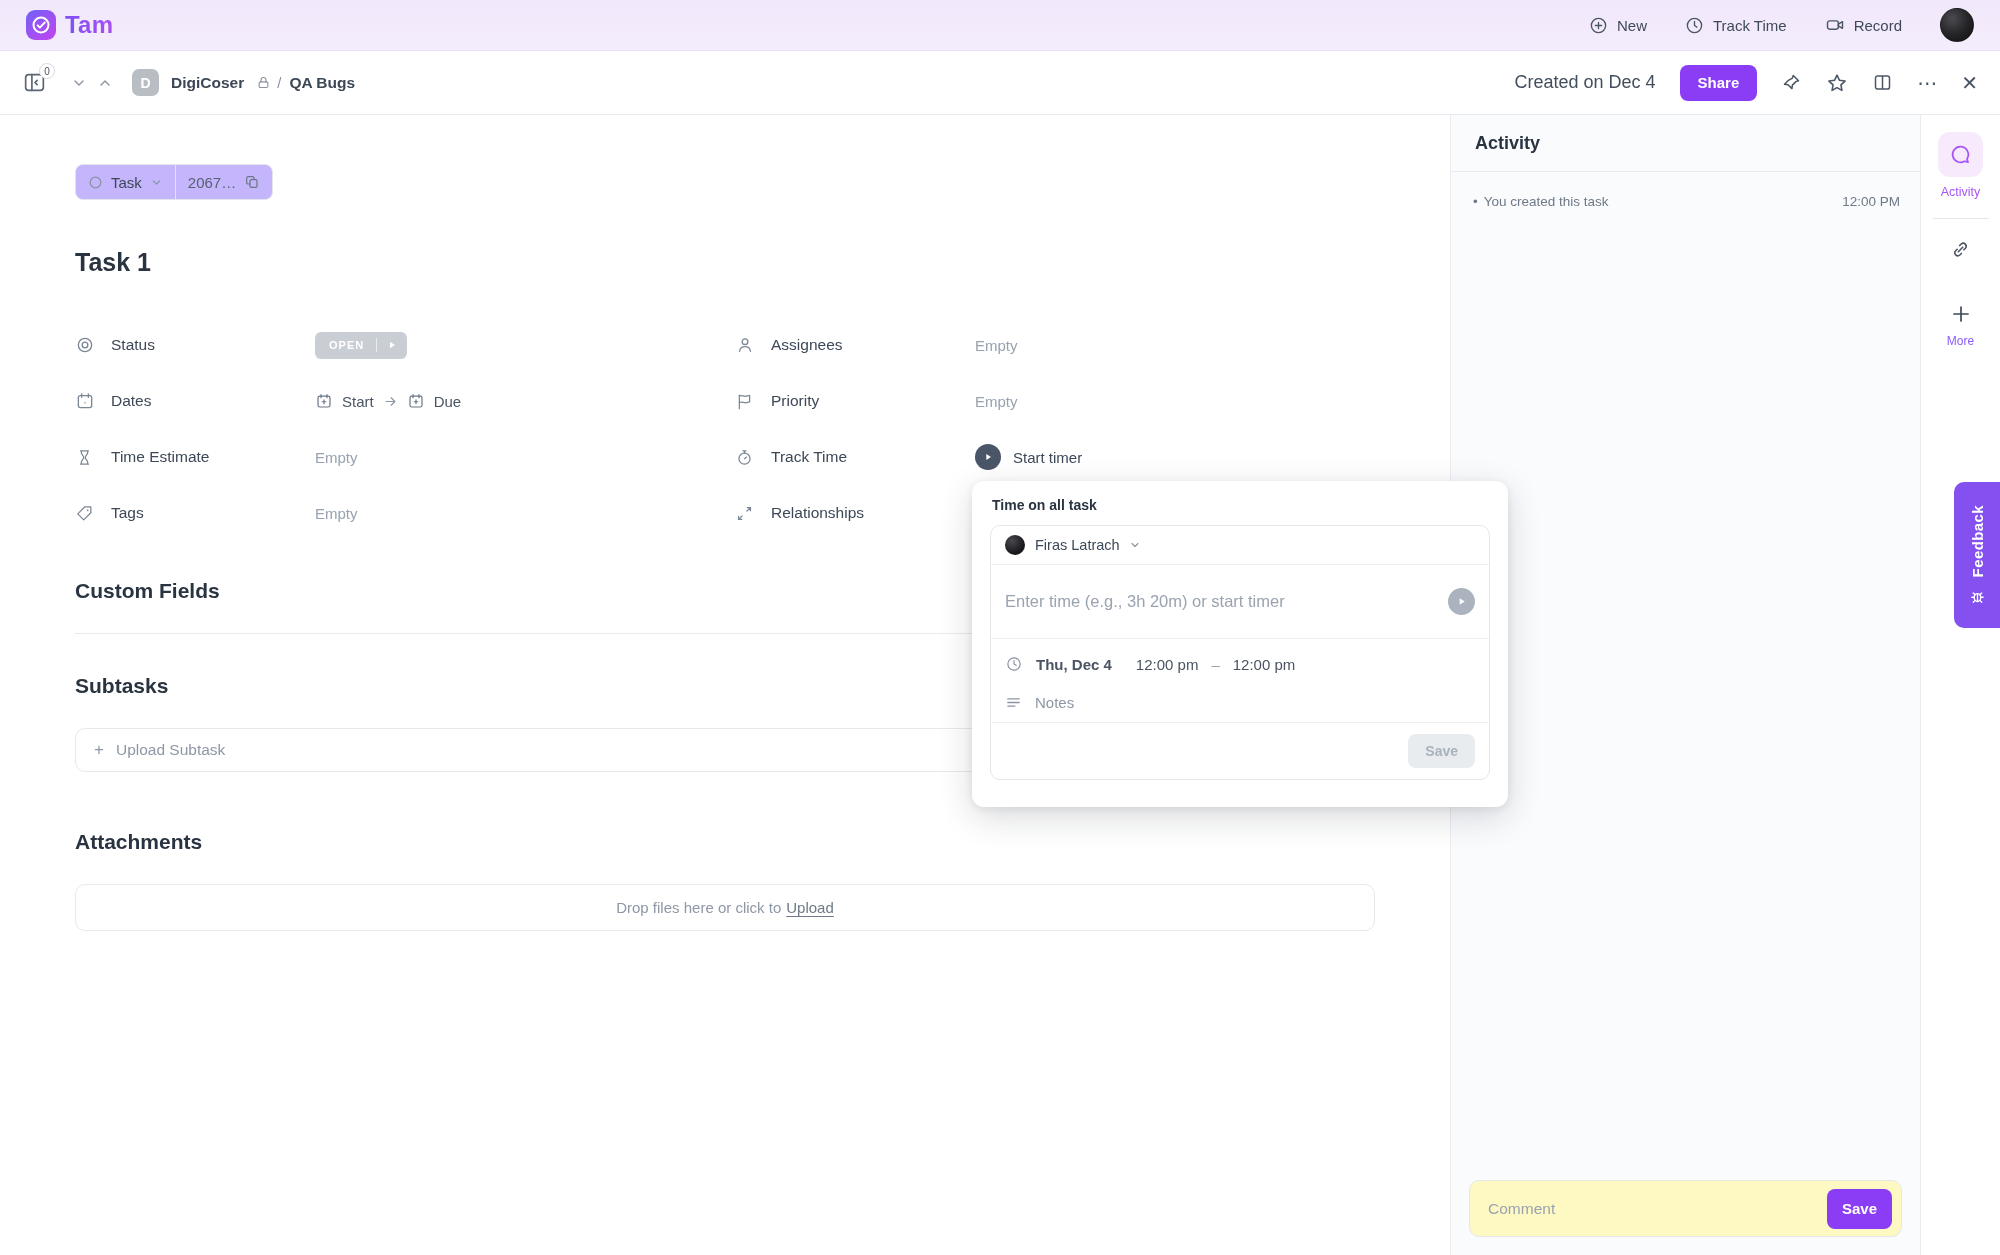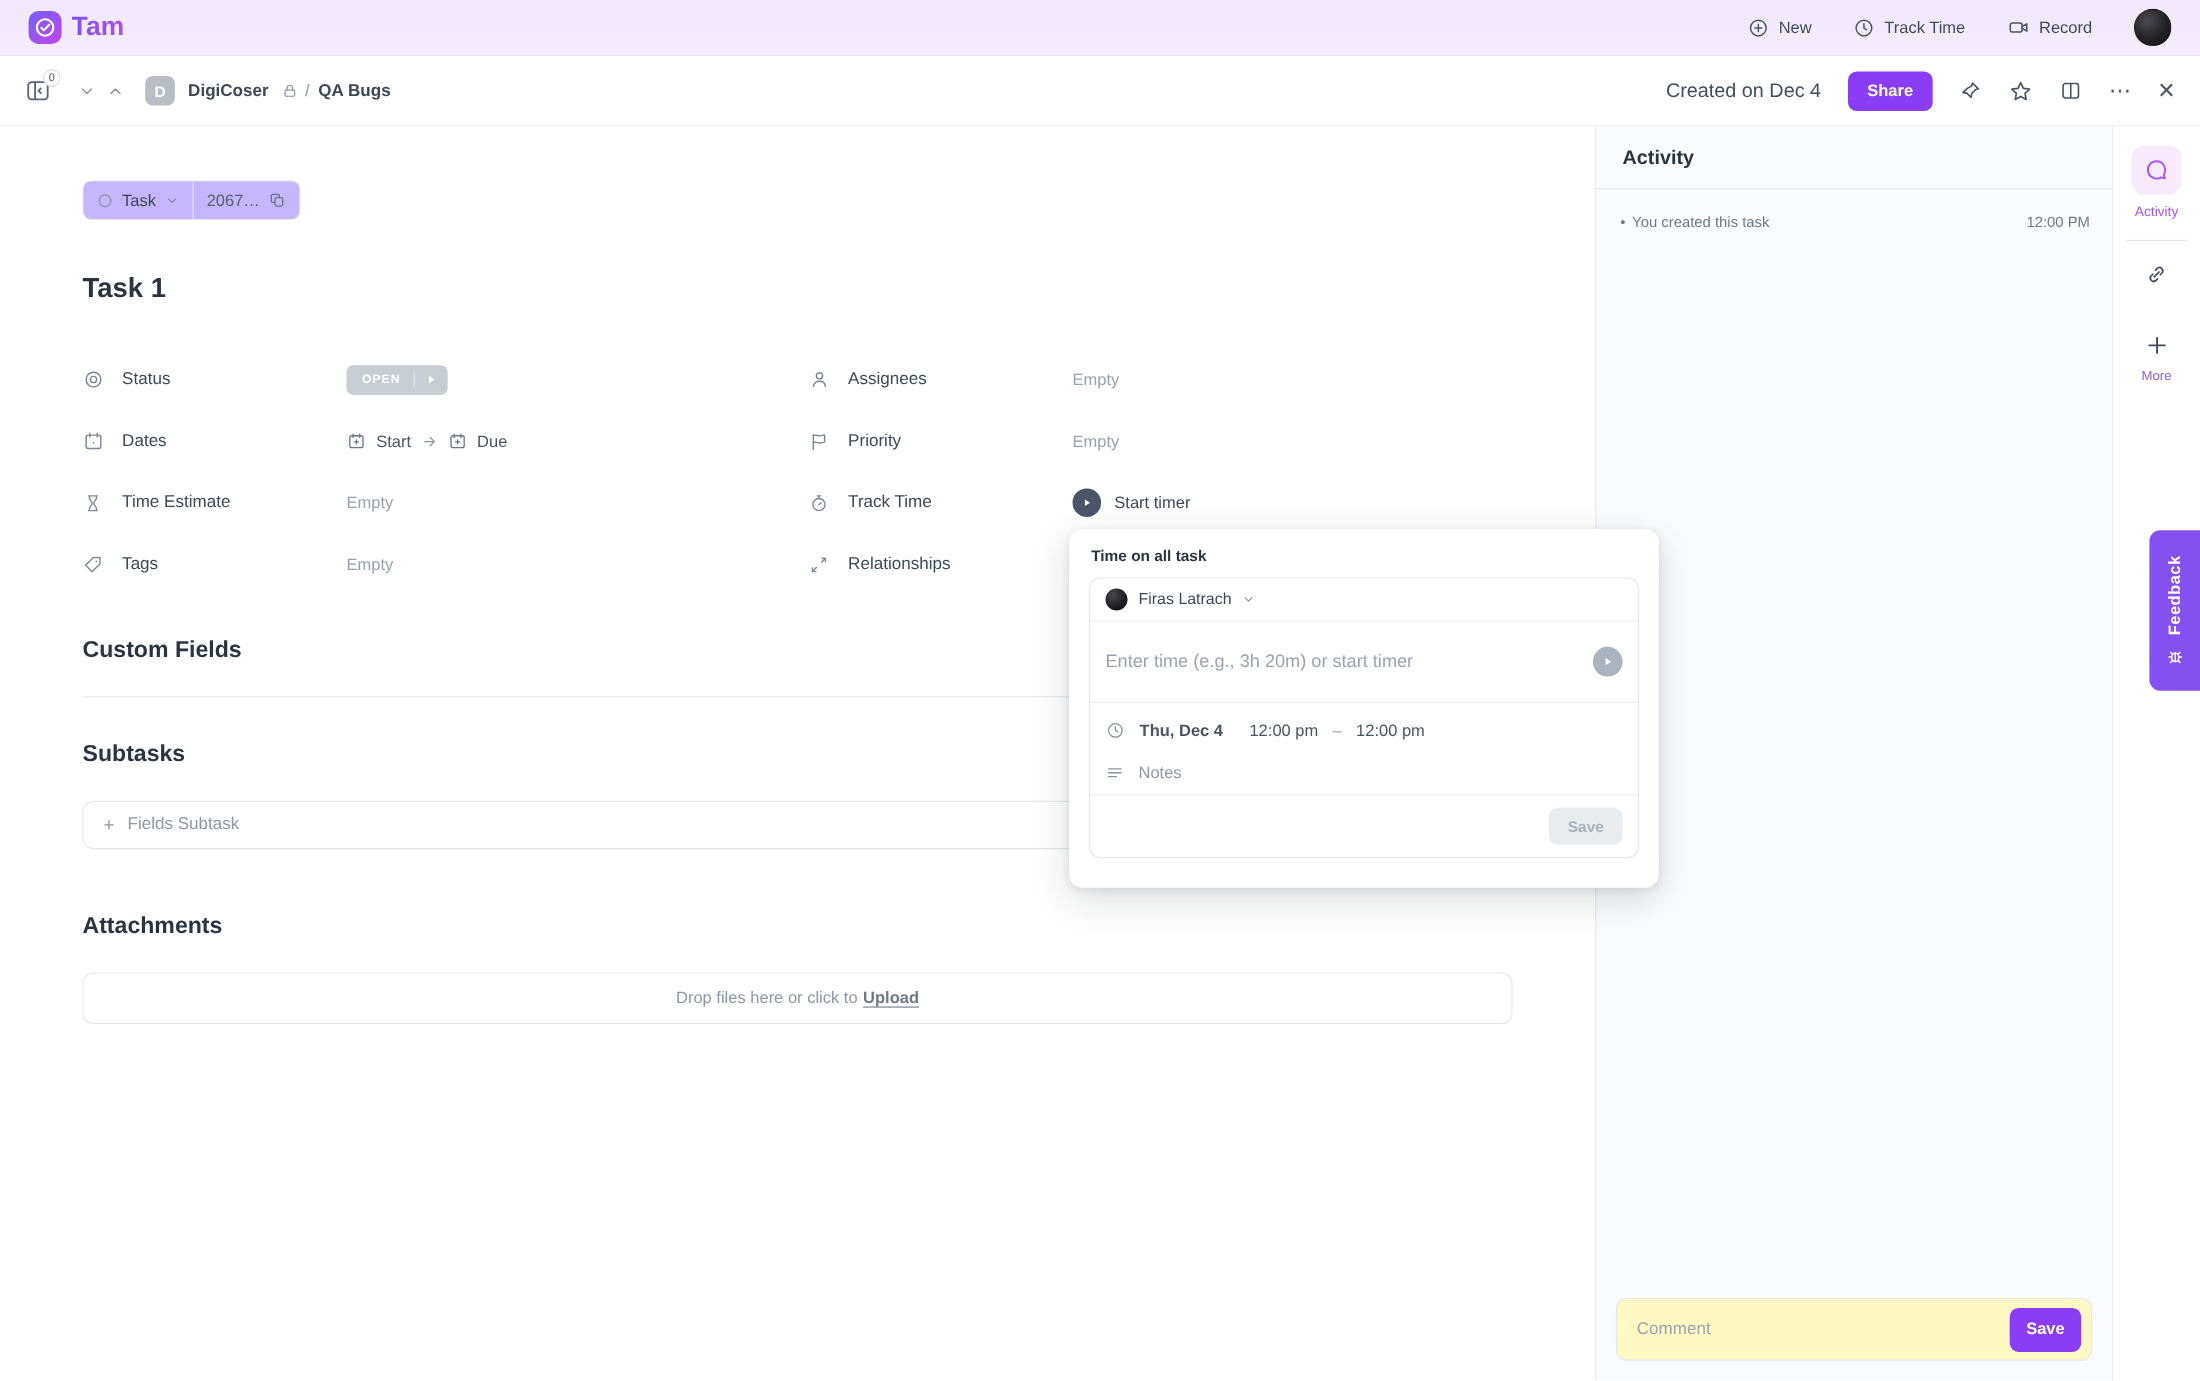--- a/index.html
+++ b/index.html
@@ -125,21 +125,21 @@
   }
   .create-subtask .plus { font-size:17px; margin-right:12px; color:#8d97a5; }
   .create-subtask span.lbl { font-size:15.5px; }
 
   .att-h { margin-top:58px; }
   .upload-box {
     margin-top:30px; height:47px; border:1px solid #e6e9ed; border-radius:10px;
     display:flex; align-items:center; justify-content:center; gap:5px;
     font-size:15px; color:#8d97a5; cursor:pointer; background:#fff;
   }
-  .upload-link { color:#6f7987; text-decoration:underline; text-underline-offset:3px;font-weight:bold; }
+  .upload-link { color:#6f7987; text-decoration:underline; text-underline-offset:3px; }
 
   
   .activity {
     position:absolute; left:1450px; right:80px; top:115px; bottom:0;
     background:#fafbfd; border-left:1px solid #e9ebee; display:flex; flex-direction:column;
   }
   .act-head { height:57px; flex:none; display:flex; align-items:center; padding:0 24px; border-bottom:1px solid #e9ebee; }
   .act-title { font-size:18px; font-weight:600; color:#2a3441; }
   .act-body { flex:1; padding:22px 20px 0 22px; overflow:hidden; }
   .act-event { display:flex; align-items:baseline; font-size:13.5px; color:#6e7987; }
@@ -474,21 +474,21 @@
     </div>
   </div>
 
 
   <h2 class="sec-h cf-h">Custom Fields</h2>
   <hr class="cf-rule">
 
   <h2 class="sec-h st-h">Subtasks</h2>
   <div class="create-subtask">
     <span class="plus">+</span>
-    <span class="lbl">Fields Subtask</span>
+    <span class="lbl">Upload Subtask</span>
   </div>
 
   <h2 class="sec-h att-h">Attachments</h2>
   <div class="upload-box">
     <span>Drop files here or click to</span>
     <span class="upload-link">Upload</span>
   </div>
 </div>
 
 <div class="activity">

